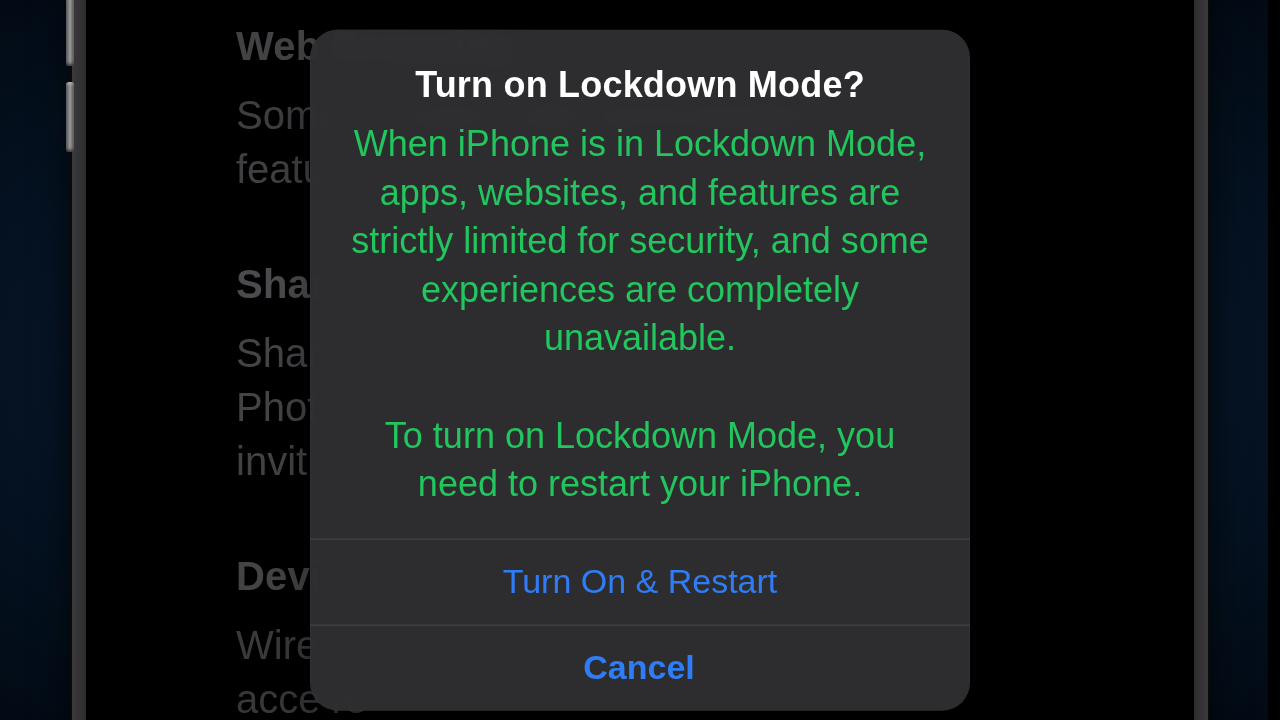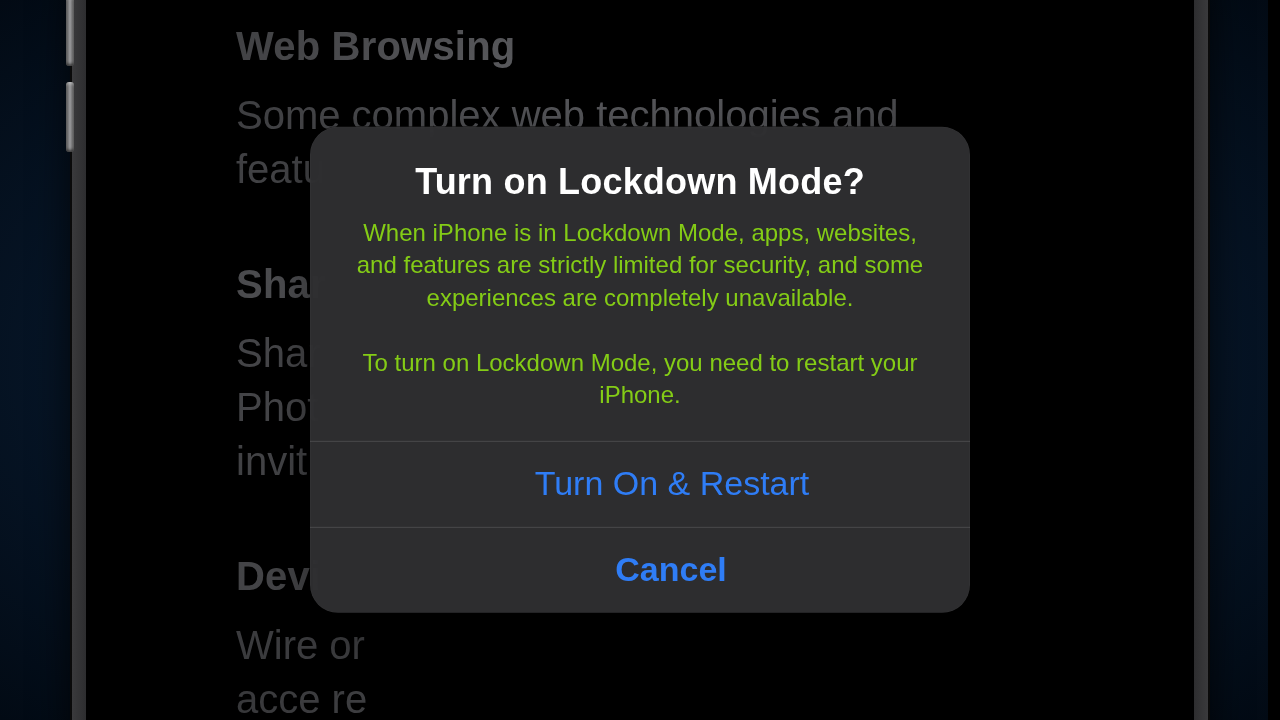--- a/index.html
+++ b/index.html
@@ -106,41 +106,40 @@
     padding: 34px 34px 30px 34px;
     text-align: center;
   }
   .alert .title {
     font-size: 36px;
     font-weight: 700;
     letter-spacing: 0.2px;
     margin-bottom: 14px;
   }
   .alert .msg {
-    font-size: 24px;
+    font-size: 36px;
     line-height: 1.35;
-    color: #84cc16;
+    color: #22c55e;
     white-space: pre-line;
   }
   .alert .rule {
     height: 1px;
     background: rgba(255,255,255,0.14);
   }
   .alert .btn {
     display: block;
     width: 100%;
     text-align: center;
     padding: 22px 10px 24px 10px;
     font-size: 34px;
     color: #2f7df6;
     background: transparent;
     border: none;
     cursor: pointer;
     font-family: inherit;
-    margin-left: 32px;
   }
   .alert .btn.semi { font-weight: 500; }
   .alert .btn.bold { font-weight: 700; padding-left: 8px; }
 </style>
 </head>
 <body>
 
 <div class="stage">
   <div class="phone">
     <div class="side-btn left vol-up"></div>

